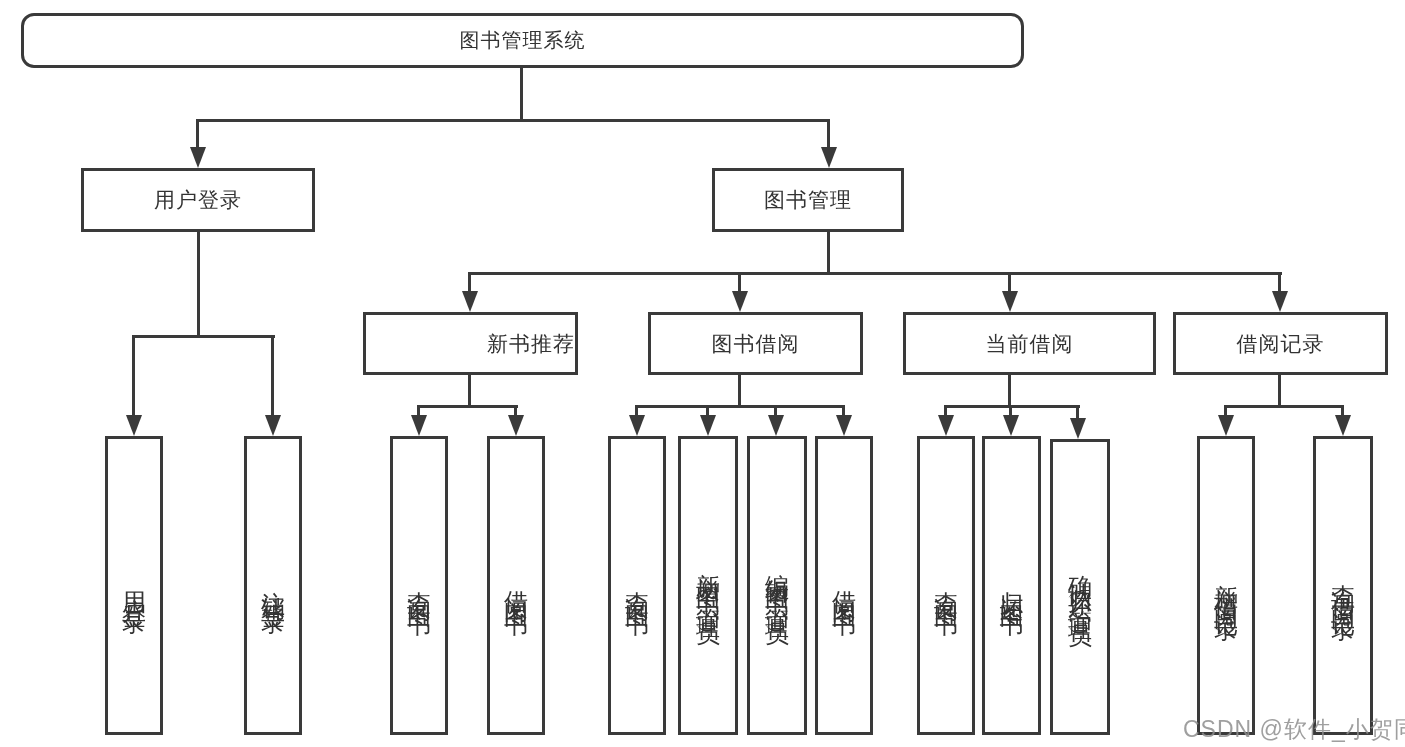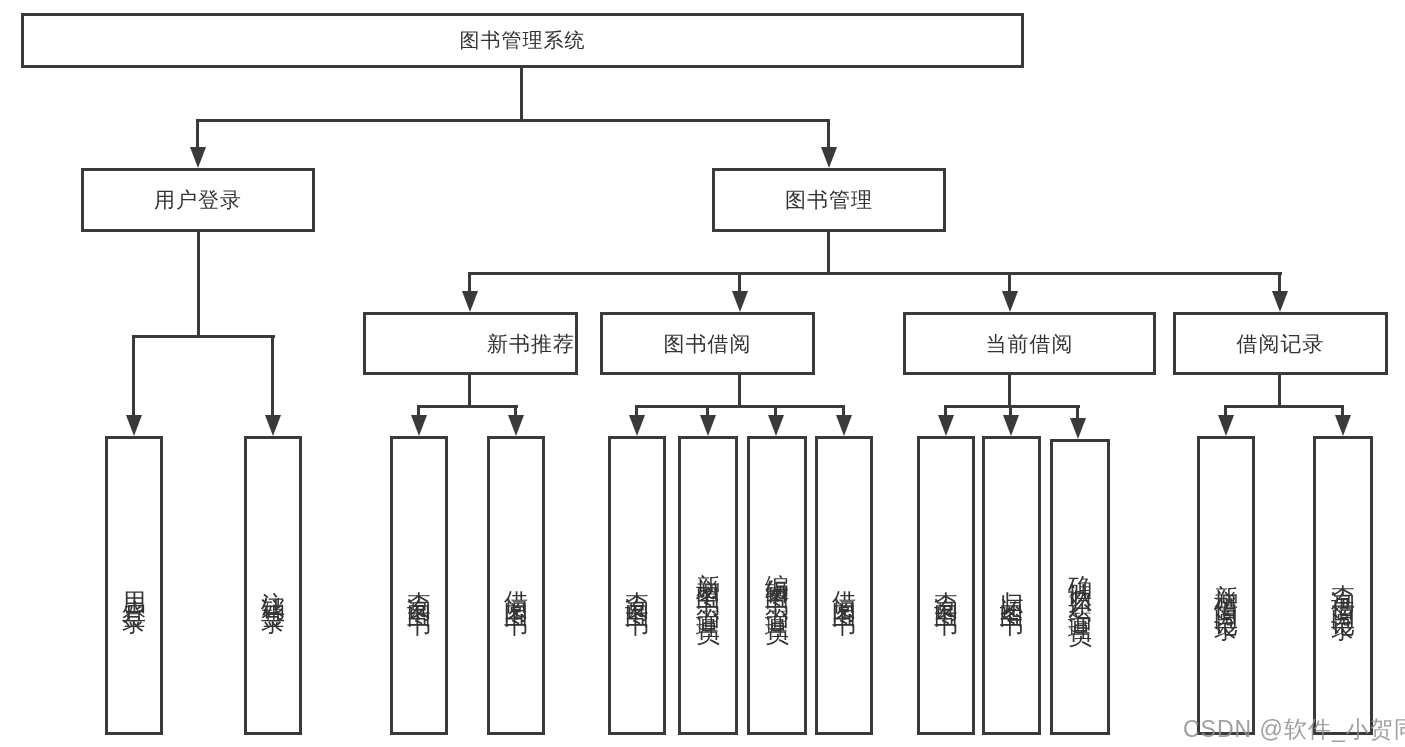--- a/index.html
+++ b/index.html
@@ -28,35 +28,35 @@
   .watermark {
     position:absolute; left:1183px; top:714px; z-index:6;
     font-size:23px; color:rgba(142,142,142,0.85); letter-spacing:1px; white-space:nowrap;
   }
 </style>
 </head>
 <body>
 
 <div class="canvas">
 
-  <div class="box h root" style="left:21px;top:13px;width:1003px;height:55px;">
+  <div class="box h root" style="left:21px;top:13px;width:1003px;height:55px;border-radius:13px;">
     <span>图书管理系统</span>
   </div>
 
   <div class="vline" style="left:520px;top:68px;height:51px;"></div>
   <div class="hline" style="left:197px;top:119px;width:633px;"></div>
   <div class="vline" style="left:196px;top:119px;height:29px;"></div>
   <div class="arrow" style="left:190px;top:147px;"></div>
   <div class="vline" style="left:827px;top:119px;height:29px;"></div>
   <div class="arrow" style="left:821px;top:147px;"></div>
 
   <div class="box h" style="left:81px;top:168px;width:234px;height:64px;">
     <span>用户登录</span>
   </div>
-  <div class="box h" style="left:712px;top:168px;width:234px;height:64px;">
+  <div class="box h" style="left:712px;top:168px;width:192px;height:64px;">
     <span>图书管理</span>
   </div>
 
   <div class="vline" style="left:197px;top:232px;height:103px;"></div>
   <div class="hline" style="left:132px;top:335px;width:143px;"></div>
   <div class="vline" style="left:132px;top:335px;height:81px;"></div>
   <div class="arrow" style="left:126px;top:415px;"></div>
   <div class="vline" style="left:271px;top:335px;height:81px;"></div>
   <div class="arrow" style="left:265px;top:415px;"></div>
 
@@ -67,21 +67,21 @@
   <div class="vline" style="left:738px;top:272px;height:20px;"></div>
   <div class="arrow" style="left:732px;top:291px;"></div>
   <div class="vline" style="left:1008px;top:272px;height:20px;"></div>
   <div class="arrow" style="left:1002px;top:291px;"></div>
   <div class="vline" style="left:1278px;top:272px;height:20px;"></div>
   <div class="arrow" style="left:1272px;top:291px;"></div>
 
   <div class="box h" style="left:363px;top:312px;width:215px;height:63px;justify-content:flex-end;">
     <span>新书推荐</span>
   </div>
-  <div class="box h" style="left:600px;top:312px;width:215px;height:63px;">
+  <div class="box h" style="left:648px;top:312px;width:215px;height:63px;">
     <span>图书借阅</span>
   </div>
   <div class="box h" style="left:903px;top:312px;width:253px;height:63px;">
     <span>当前借阅</span>
   </div>
   <div class="box h" style="left:1173px;top:312px;width:215px;height:63px;">
     <span>借阅记录</span>
   </div>
 
   <div class="vline" style="left:468px;top:375px;height:30px;"></div>

